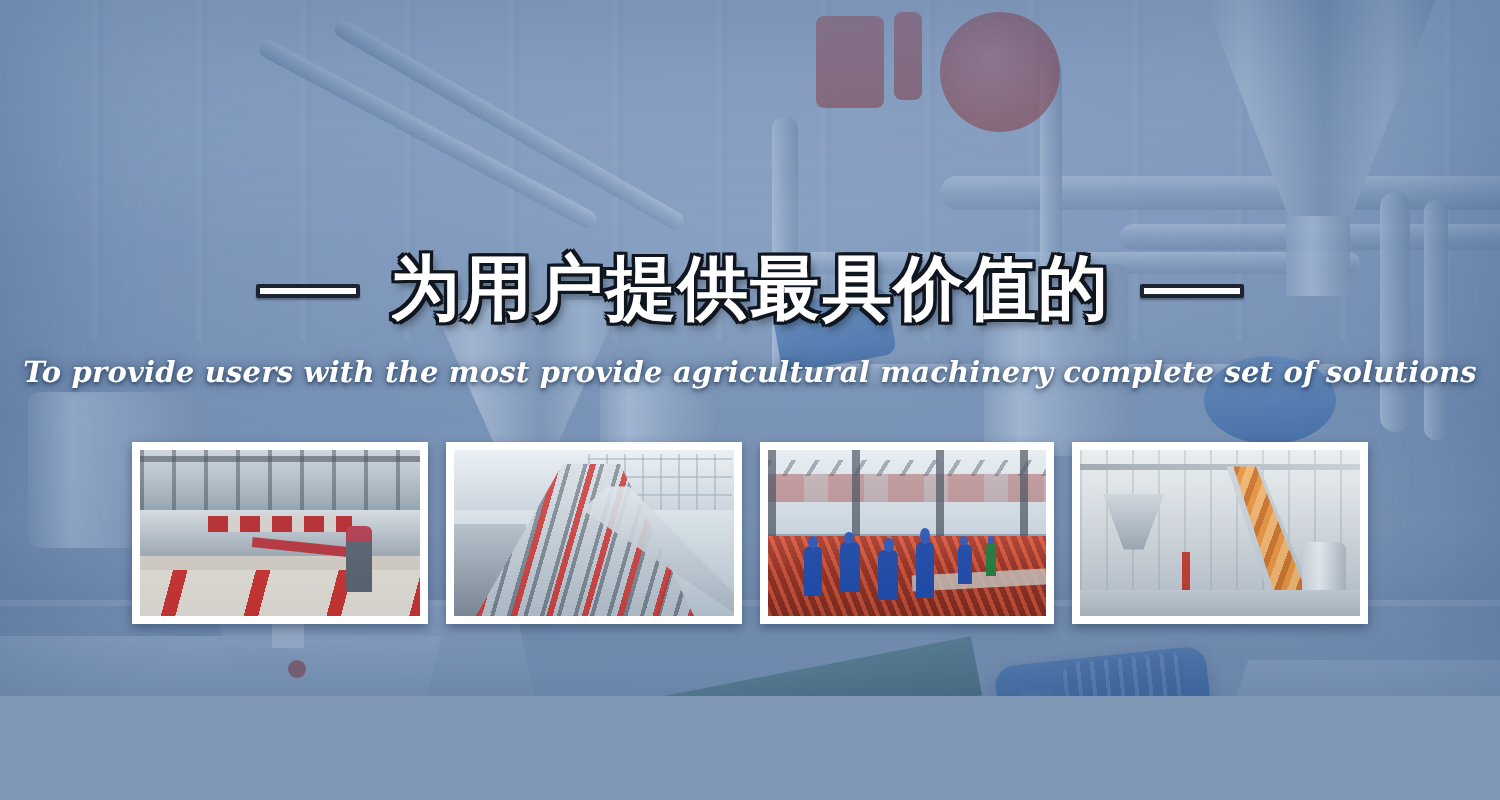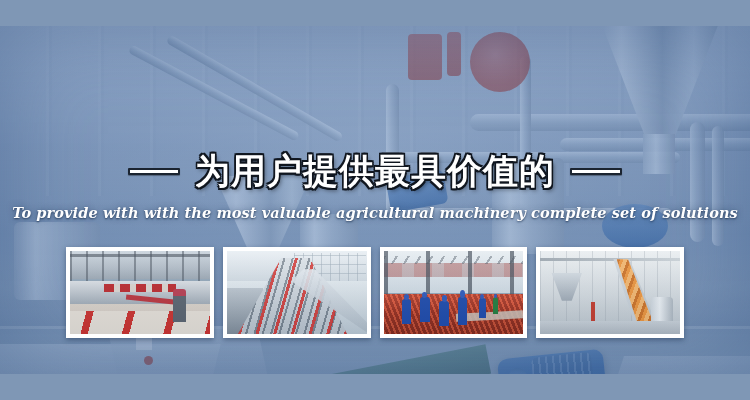--- a/index.html
+++ b/index.html
@@ -9,21 +9,20 @@
     background:#7f97b5;
   }
 
   
   .banner {
     position:relative;
     width:750px;
     height:348px;
     overflow:hidden;
     background:#8098b6;
-    margin-top:26px;
   }
 
   
   .bg-photo {
     position:absolute; inset:0;
     background:
       linear-gradient(180deg, #cfdae8 0%, #b9c9dd 18%, #9fb4cd 42%, #8ea7c4 60%, #9db2c9 75%, #8fa6c0 100%);
   }
   .bg-layer { position:absolute; inset:0; }
 
@@ -364,21 +363,21 @@
       <div class="bg-vignette"></div>
     </div>
   </div>
 
   <div class="headline-wrap">
     <div class="headline">
       <span class="dash"></span>
       <span class="h-text h-white">为用户提供最具价值的</span>
       <span class="dash"></span>
     </div>
-    <div class="subhead">To provide with with the most valuable agricultural machinery complete set of solutions</div>
+    <div class="subhead">To provide users with the most provide agricultural machinery complete set of solutions</div>
   </div>
 
   <div class="thumbs">
 
     <div class="thumb">
       <div class="thumb-img">
         <div class="ti-layer t1-roof"></div>
         <div class="ti-layer t1-beams"></div>
         <div class="t1-beams2"></div>
         <div class="t1-mach"></div>

